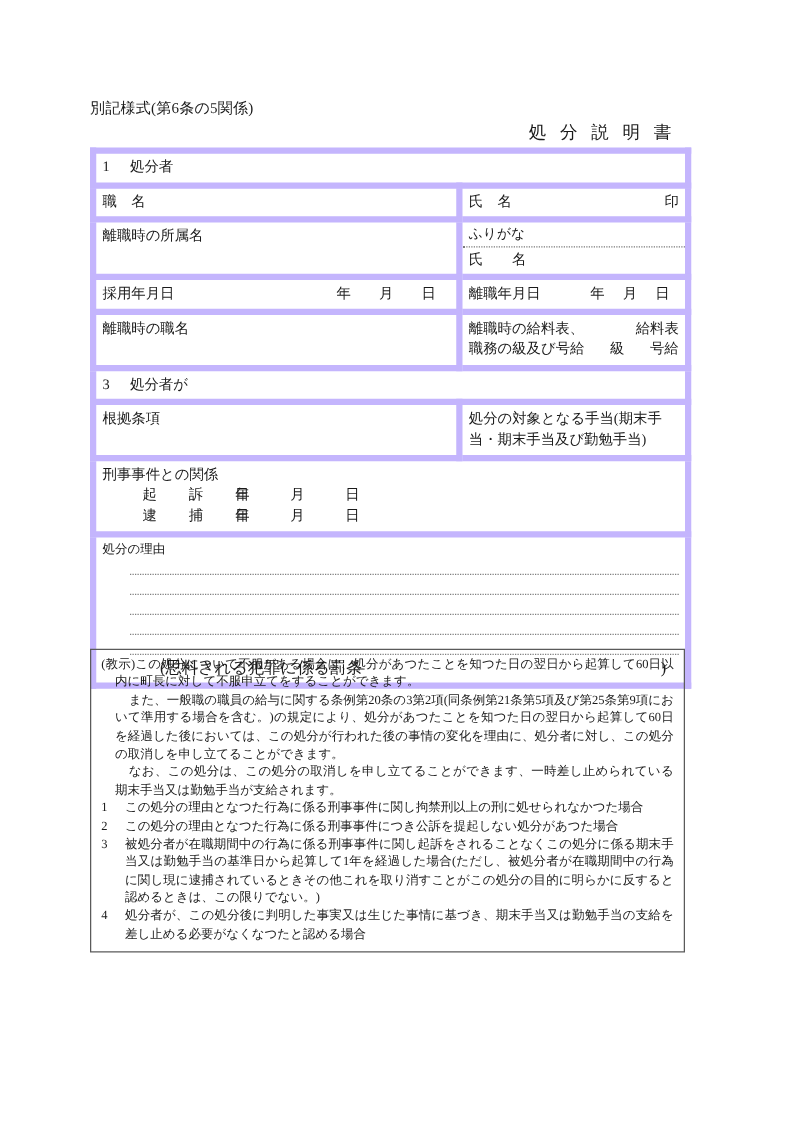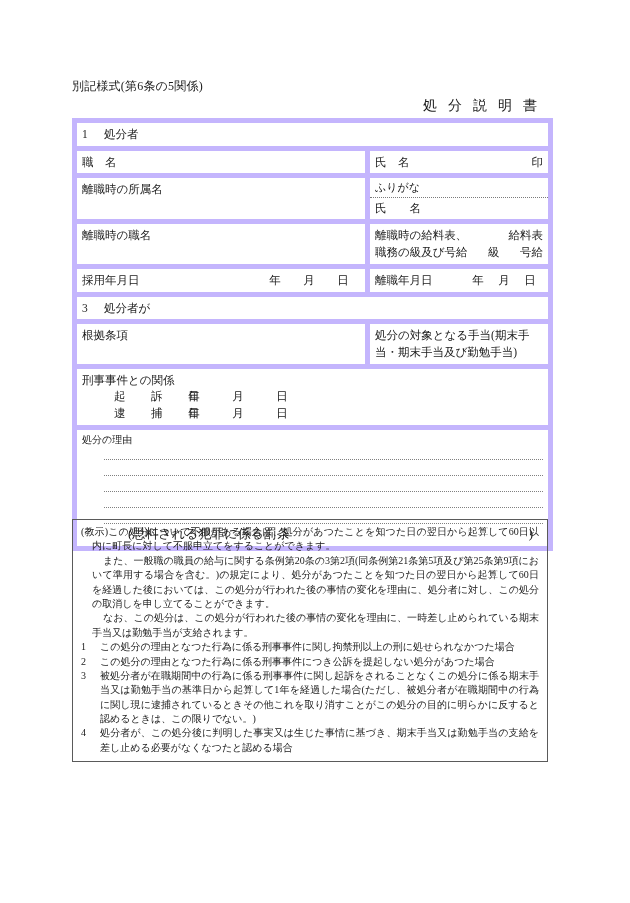--- a/index.html
+++ b/index.html
@@ -202,20 +202,35 @@
         <td class="mid-v" style="height:34px">
           <span class="lbl">離職時の所属名</span>
         </td>
         <td class="furigana-cell">
           <div class="furigana-top">
             <span>ふりがな</span>
           </div>
           <div class="furigana-bot">
             <span>氏　　名</span>
           </div>
+        </td>
+      </tr>
+
+      <tr>
+        <td>
+          <span class="lbl">採用年月日</span>
+          <span class="dates">
+            <span>年</span><span>月</span><span>日</span>
+          </span>
+        </td>
+        <td>
+          <span class="lbl">離職年月日</span>
+          <span class="dates dates-narrow">
+            <span>年</span><span>月</span><span>日</span>
+          </span>
         </td>
       </tr>
 
       <tr>
         <td class="mid-v" style="height:34px">
           <span class="lbl">離職時の職名</span>
         </td>
         <td>
           <div class="salary-grid">
             <div class="salary-l1">
@@ -225,35 +240,20 @@
             <div class="salary-l2">
               <span class="g1">職務の級及び号給</span>
               <span>級</span>
               <span>号給</span>
             </div>
           </div>
         </td>
       </tr>
 
       <tr>
-        <td>
-          <span class="lbl">採用年月日</span>
-          <span class="dates">
-            <span>年</span><span>月</span><span>日</span>
-          </span>
-        </td>
-        <td>
-          <span class="lbl">離職年月日</span>
-          <span class="dates dates-narrow">
-            <span>年</span><span>月</span><span>日</span>
-          </span>
-        </td>
-      </tr>
-
-      <tr>
         <td colspan="2" class="sec-head">
           <span class="sec-num">3</span><span>処分者が</span>
         </td>
       </tr>
 
 
       <tr>
         <td class="mid-v" style="height:32px">
           <span class="lbl">根拠条項</span>
         </td>
@@ -288,21 +288,21 @@
           </div>
         </td>
       </tr>
 
     </tbody>
   </table>
 
   <div class="notice-box">
     <p class="p-hang">(教示)この処分について不服がある場合は、処分があつたことを知つた日の翌日から起算して60日以内に町長に対して不服申立てをすることができます。</p>
     <p class="p-indent" style="text-indent:11px">また、一般職の職員の給与に関する条例第20条の3第2項(同条例第21条第5項及び第25条第9項において準用する場合を含む。)の規定により、処分があつたことを知つた日の翌日から起算して60日を経過した後においては、この処分が行われた後の事情の変化を理由に、処分者に対し、この処分の取消しを申し立てることができます。</p>
-    <p class="p-indent" style="text-indent:11px">なお、この処分は、この処分が行われた後の事情の変化を理由に、一時差し止められている期末手当又は勤勉手当が支給されます。</p>
+    <p class="p-indent" style="text-indent:11px">なお、この処分は、この処分の取消しを申し立てることができます、一時差し止められている期末手当又は勤勉手当が支給されます。</p>
 
     <div class="numitem">
       <span class="n">1</span>
       <span class="t">この処分の理由となつた行為に係る刑事事件に関し拘禁刑以上の刑に処せられなかつた場合</span>
     </div>
     <div class="numitem">
       <span class="n">2</span>
       <span class="t">この処分の理由となつた行為に係る刑事事件につき公訴を提起しない処分があつた場合</span>
     </div>
     <div class="numitem">

